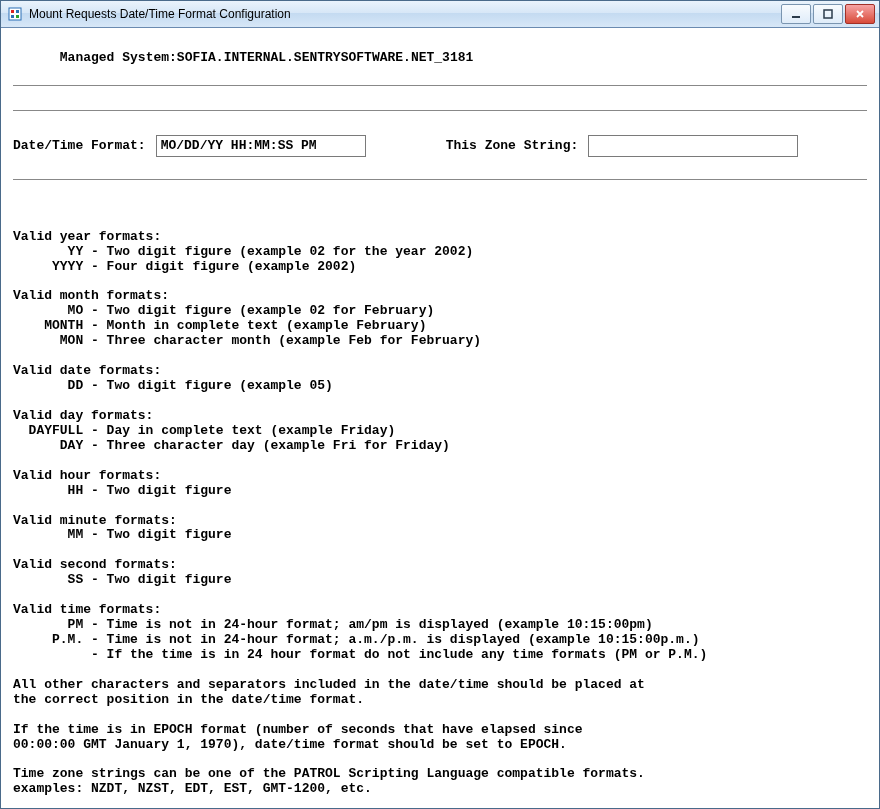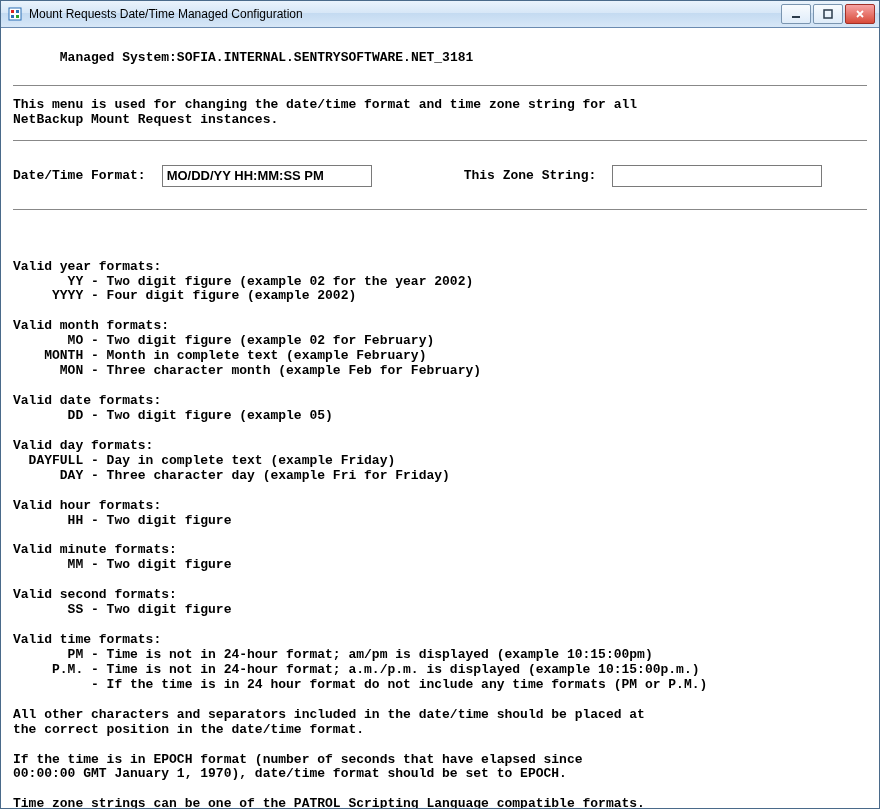--- a/index.html
+++ b/index.html
@@ -74,31 +74,31 @@
   .mono.bold { font-weight: bold; }
   .hr {
     border: none;
     border-top: 1px solid #888;
     margin: 4px 0 12px 0;
   }
   .hr.tight { margin: 12px 0 18px 0; }
   .form-row {
     display:flex;
     align-items:center;
-    gap: 16px;
+    gap: 10px;
     margin: 6px 0 10px 0;
   }
   .form-label {
     font-family:"Courier New", monospace;
     font-size:13px;
     font-weight:bold;
     white-space:nowrap;
   }
   .text-input {
-    font-family:Liberation Sans, sans-serif;
+    font-family:Liberation Mono, monospace;
     font-size:13px;
     font-weight:bold;
     padding: 1px 4px;
     border: 1px solid #7a7a7a;
     background:#fff;
     height: 18px;
     box-sizing: content-box;
   }
   .text-input.dt { width: 200px; }
   .text-input.tz { width: 200px; }
@@ -120,21 +120,21 @@
   <div class="titlebar">
     <span class="app-icon">
       <svg width="16" height="16" viewBox="0 0 16 16">
         <rect x="2" y="2" width="12" height="12" fill="#fff" stroke="#2a6fb5"></rect>
         <rect x="4" y="4" width="3" height="3" fill="#d22"></rect>
         <rect x="9" y="4" width="3" height="3" fill="#2a6fb5"></rect>
         <rect x="4" y="9" width="3" height="3" fill="#2a6fb5"></rect>
         <rect x="9" y="9" width="3" height="3" fill="#2ca02c"></rect>
       </svg>
     </span>
-    <span class="title-text">Mount Requests Date/Time Managed Configuration</span>
+    <span class="title-text">Mount Requests Date/Time Format Configuration</span>
     <div class="titlebar-buttons">
       <div class="tb-btn">
         <svg width="10" height="10" viewBox="0 0 10 10">
             <rect x="1" y="7" width="8" height="2" fill="#2b3b4b"></rect>
           </svg>
       </div>
       <div class="tb-btn">
         <svg width="10" height="10" viewBox="0 0 10 10">
             <rect x="1" y="1" width="8" height="8" fill="none" stroke="#2b3b4b" stroke-width="1.5"></rect>
           </svg>
@@ -147,22 +147,20 @@
     </div>
   </div>
 
   <div class="content">
 
     <div class="mono bold">
       <span>Managed System:</span><span>SOFIA.INTERNAL.SENTRYSOFTWARE.NET_3181</span>
     </div>
     <hr class="hr">
 
-    <div class="mono bold">This menu is used for changing the date/time format and time zone string for all
-NetBackup Mount Request instances.</div>
 
     <hr class="hr tight">
 
     <div class="form-row">
       <span class="form-label">Date/Time Format:</span>
       <input class="text-input dt" type="text" value="MO/DD/YY HH:MM:SS PM" style="">
       <span class="spacer-mid"></span>
       <span class="form-label">This Zone String:</span>
       <input class="text-input tz" type="text" value="" style="">
     </div>

